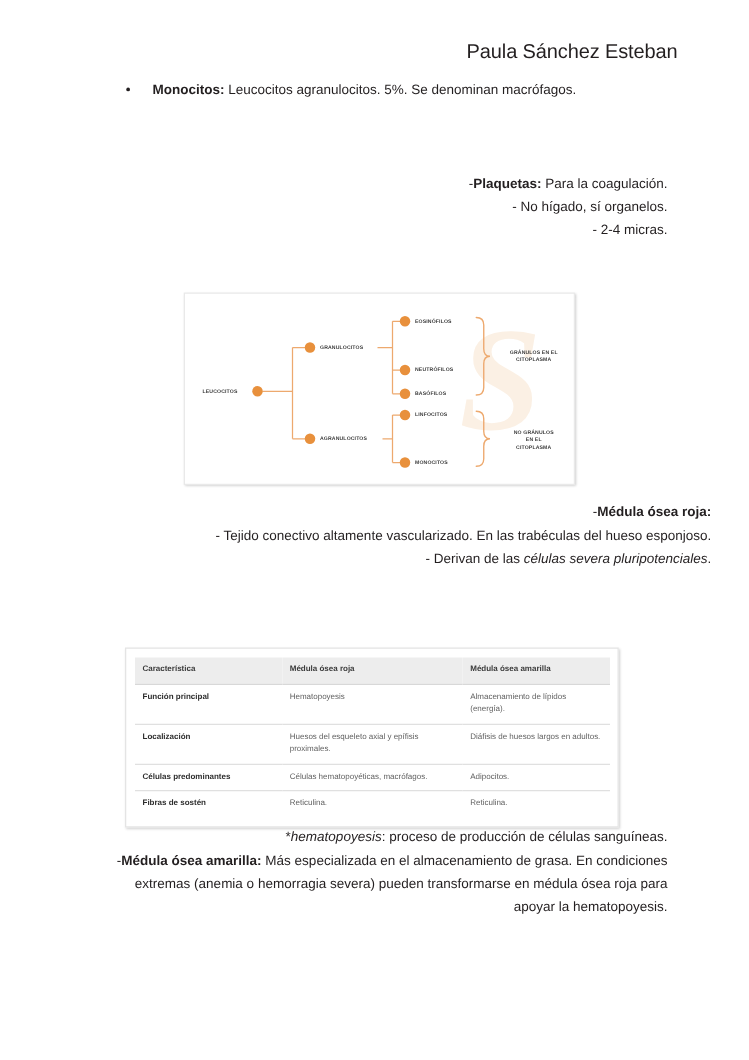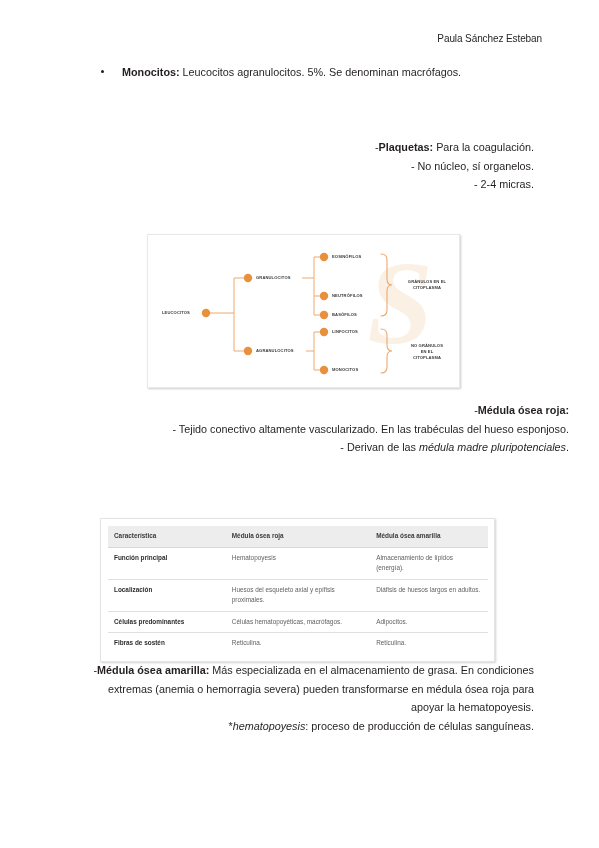--- a/index.html
+++ b/index.html
@@ -17,21 +17,21 @@
     height: 848px;
     background: #ffffff;
     overflow: hidden;
   }
 
   
   .doc-header {
     position: absolute;
     top: 33px;
     right: 57px;
-    font-size: 10px;
+    font-size: 16px;
     letter-spacing: -0.1px;
     color: #231f20;
     white-space: nowrap;
   }
 
   
   .content {
     position: absolute;
     left: 84px;
     top: 58px;
@@ -158,21 +158,21 @@
   <div class="doc-header">Paula Sánchez Esteban</div>
 
   <div class="content">
 
     <p class="bullet-line">
       <span class="bullet-dot"></span><b>Monocitos:</b><span> Leucocitos agranulocitos. 5%. Se denominan macrófagos.</span>
     </p>
 
     <div class="block-plaquetas">
       <p class="para"><span>-</span><b>Plaquetas:</b><span> Para la coagulación.</span></p>
-      <p class="para">- No núcleo, sí organelos.</p>
+      <p class="para">- No hígado, sí organelos.</p>
       <p class="para">- 2-4 micras.</p>
     </div>
   </div>
 
   <div class="figure">
     <div class="watermark">S</div>
 
     <svg width="313" height="154" viewBox="0 0 313 154">
       <g stroke="#eda96e" stroke-width="1" fill="none">
 
@@ -229,21 +229,21 @@
     <div class="dg-label center" style="left:251px; top:50px; width:56px;">CITOPLASMA</div>
 
     <div class="dg-label center" style="left:251px; top:108px; width:56px;">NO GRÁNULOS</div>
     <div class="dg-label center" style="left:251px; top:114px; width:56px;">EN EL</div>
     <div class="dg-label center" style="left:251px; top:120px; width:56px;">CITOPLASMA</div>
   </div>
 
   <div class="content" style="top:401px;margin-left:35px;">
     <p class="para"><span>-</span><b>Médula ósea roja:</b></p>
     <p class="para">- Tejido conectivo altamente vascularizado. En las trabéculas del hueso esponjoso.</p>
-    <p class="para"><span>- Derivan de las </span><i>médula madre pluripotenciales</i><span>.</span></p>
+    <p class="para"><span>- Derivan de las </span><i>células severa pluripotenciales</i><span>.</span></p>
   </div>
 
   <div class="tbl-wrap">
     <table class="cmp">
       <colgroup>
           <col class="c1">
           <col class="c2">
           <col class="c3">
         </colgroup>
       <thead>
@@ -272,17 +272,17 @@
         <tr>
           <th>Fibras de sostén</th>
           <td>Reticulina.</td>
           <td>Reticulina.</td>
         </tr>
       </tbody>
     </table>
   </div>
 
   <div class="content" style="top:661px;">
+    <p class="para"><span>*</span><i>hematopoyesis</i><span>: proceso de producción de células sanguíneas.</span></p>
     <p class="para"><span>-</span><b>Médula ósea amarilla:</b><span> Más especializada en el almacenamiento de grasa. En condiciones extremas (anemia o hemorragia severa) pueden transformarse en médula ósea roja para apoyar la hematopoyesis.</span></p>
-    <p class="para"><span>*</span><i>hematopoyesis</i><span>: proceso de producción de células sanguíneas.</span></p>
   </div>
 
 </div>
 
 </body></html>

